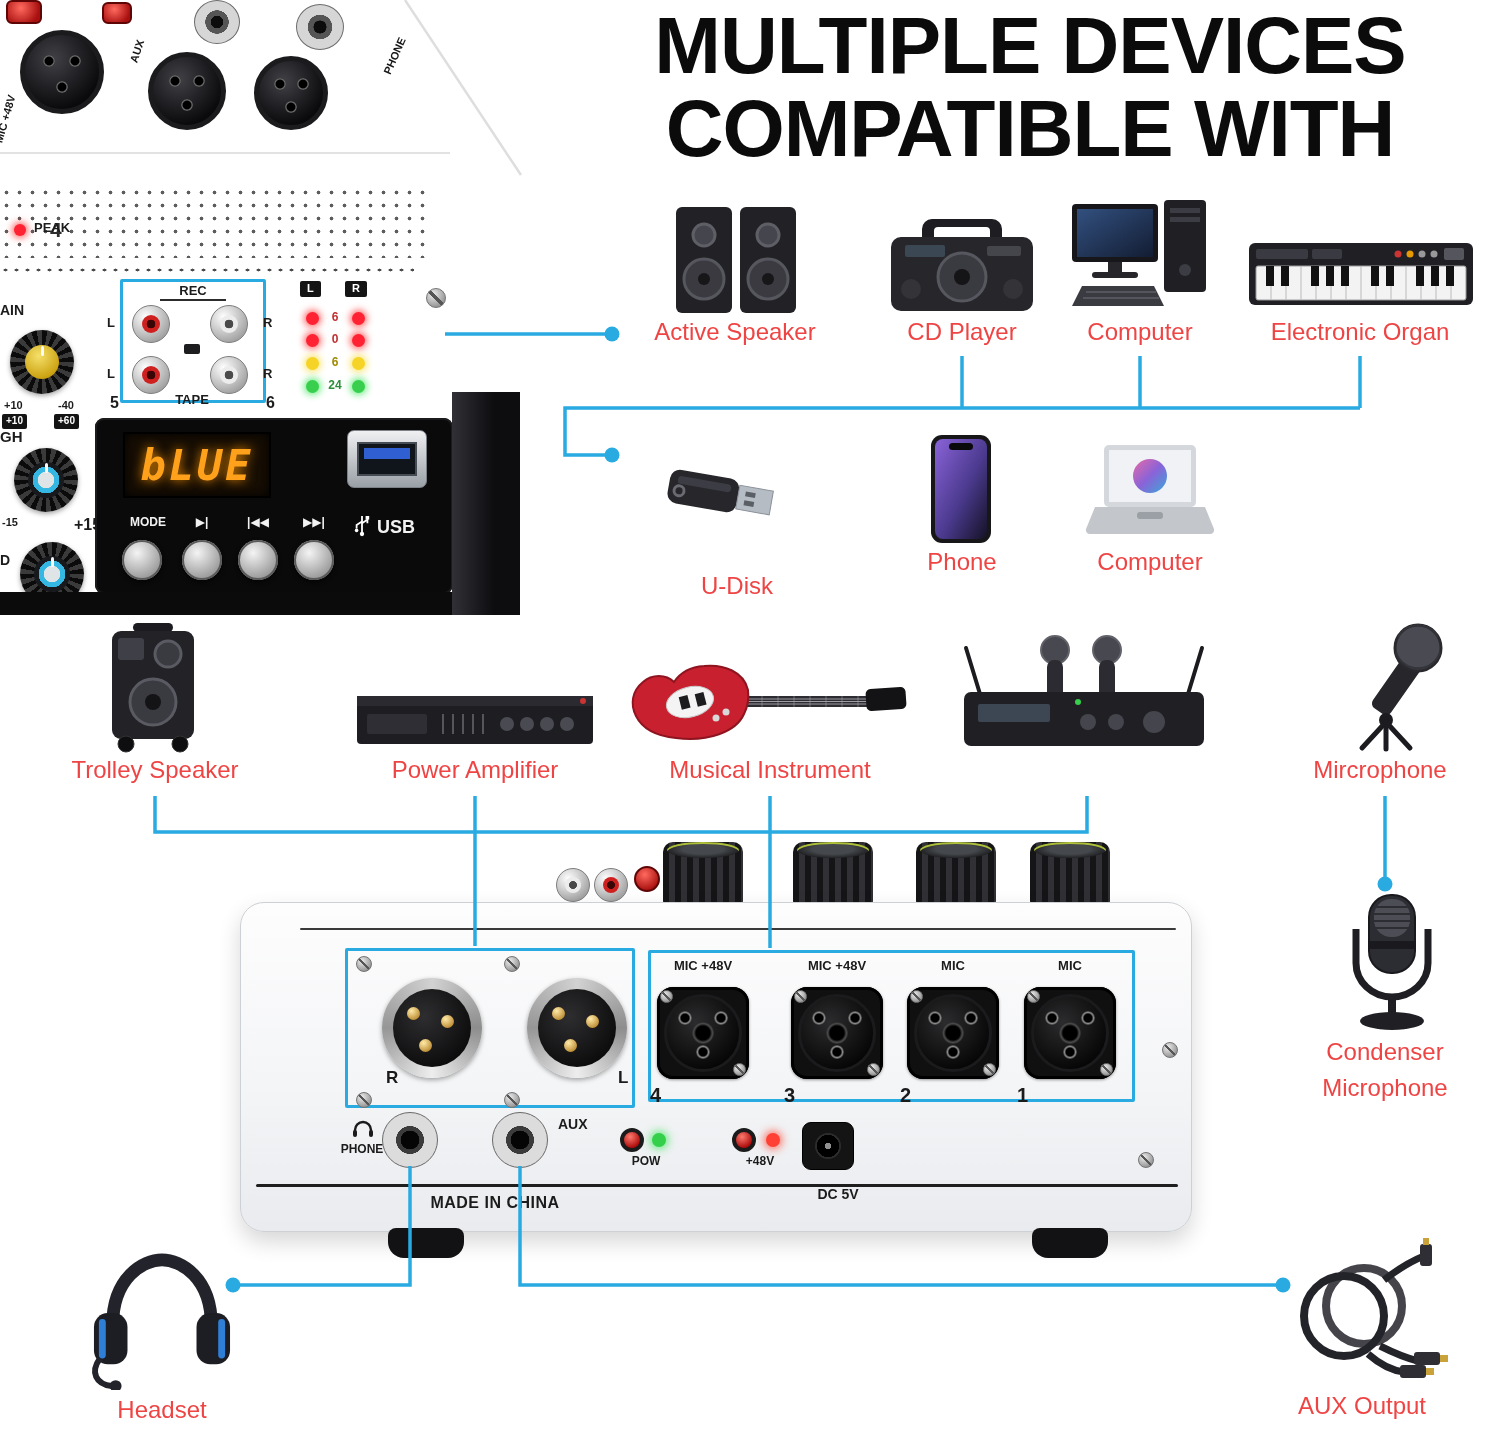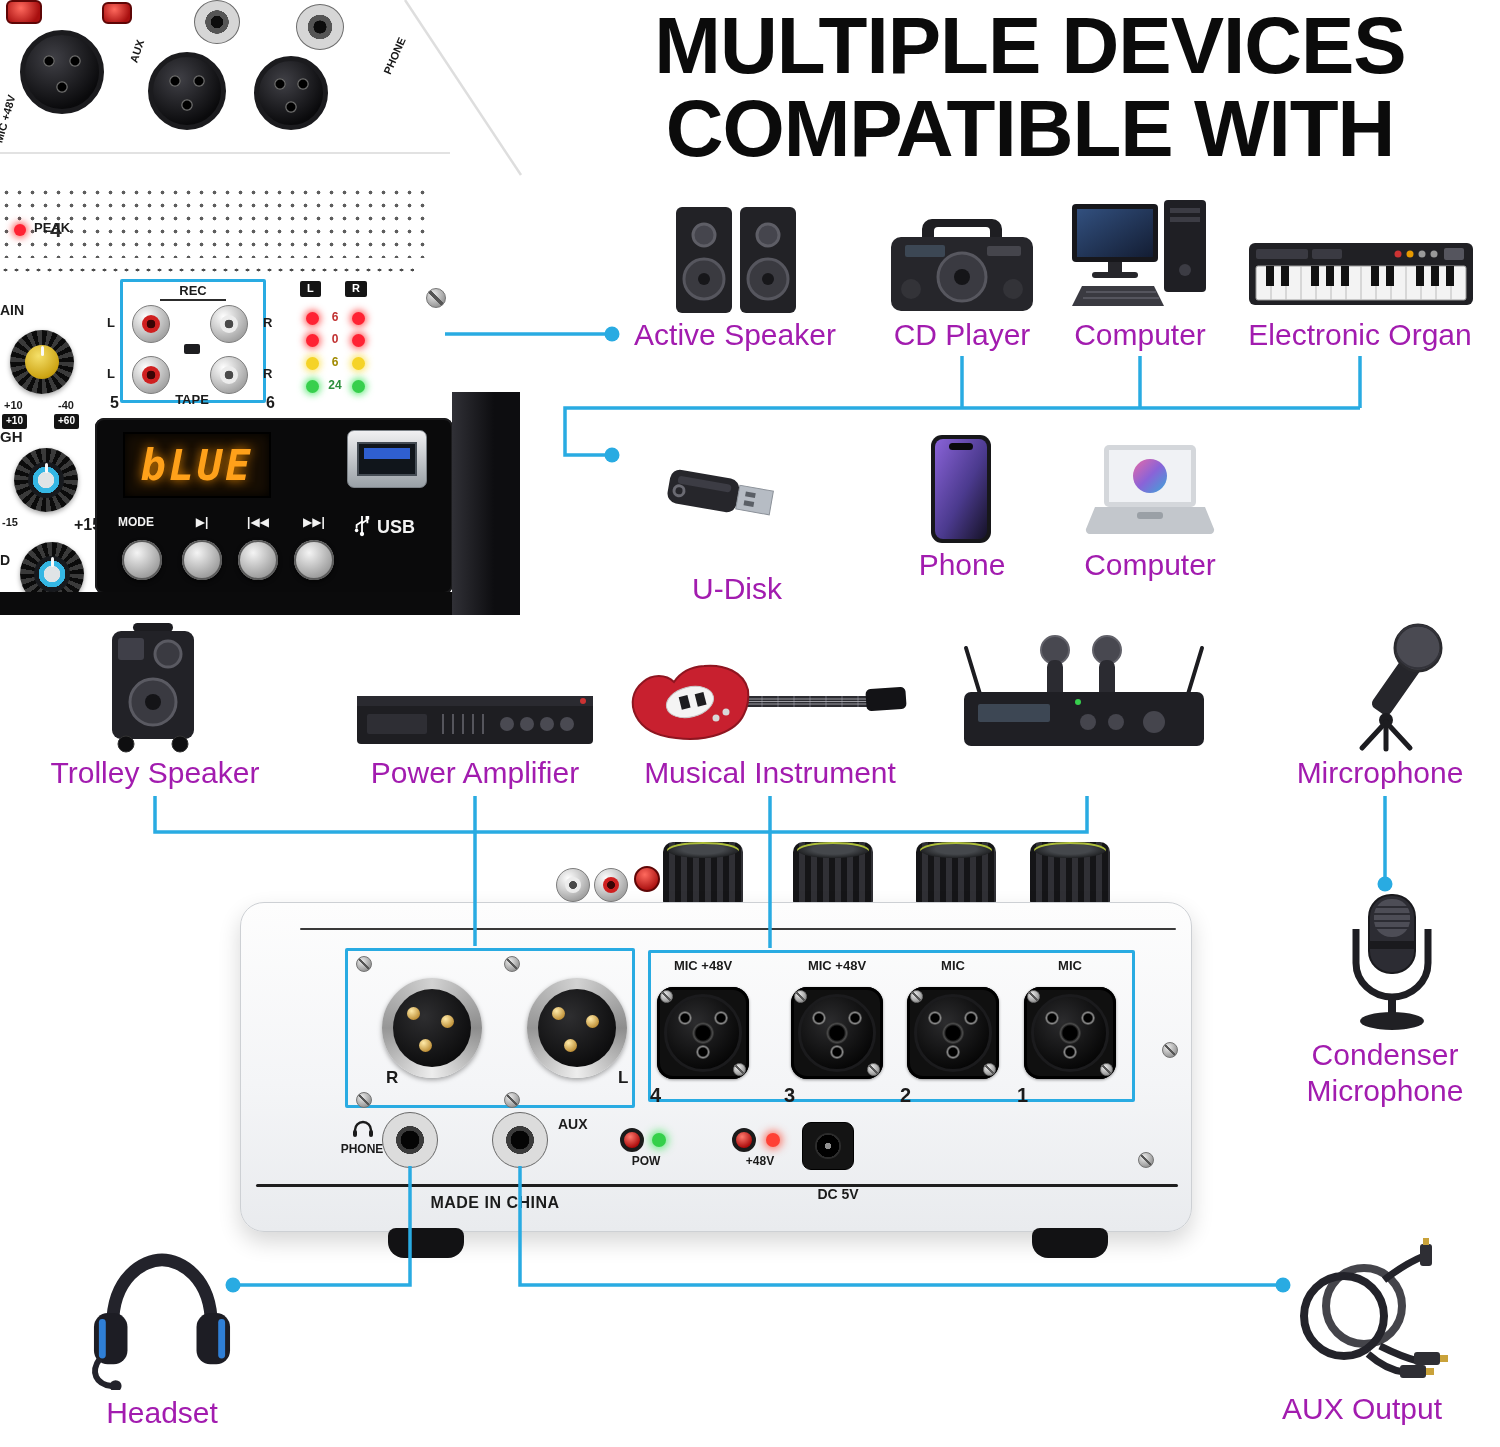--- a/index.html
+++ b/index.html
@@ -2,21 +2,21 @@
 <html><head>
 <meta charset="utf-8">
 <style>
 *{margin:0;padding:0;box-sizing:border-box}
 body{background:#fff;font-family:"Liberation Sans","DejaVu Sans",sans-serif;color:#1c1c1c}
 #canvas{position:relative;width:1500px;height:1447px;background:#fff;overflow:hidden}
 .abs{position:absolute}
 .lab{position:absolute;white-space:nowrap;color:#1c1c1c}
 .dev{position:absolute}
 .dev svg{display:block;width:100%;height:100%}
-.dev-label{position:absolute;transform:translateX(-50%);white-space:nowrap;font-size:30px;color:#a21caf}
+.dev-label{position:absolute;transform:translateX(-50%);white-space:nowrap;font-size:24px;color:#ef4444}
 #title{position:absolute;left:572px;top:4px;width:916px;text-align:center;font-weight:800;font-size:80px;line-height:1.04;color:#0b0b0b;letter-spacing:-1px}
 #connectors{position:absolute;left:0;top:0;z-index:6;pointer-events:none}
 
 #mixer-front{position:absolute;left:0;top:0;width:524px;height:615px;z-index:1}
 .redknob{position:absolute;border-radius:6px;background:radial-gradient(circle at 40% 30%,#ff6a5e,#a80f0f 78%);border:2px solid #5e0606}
 .xlrf{position:absolute;border-radius:50%;background:radial-gradient(circle at 38% 32%,#404046,#0a0a0c 74%);border:5px solid #1b1b1e}
 .xlrf i{position:absolute;width:12px;height:12px;border-radius:50%;background:radial-gradient(circle,#000 45%,#707070 60%,#222 78%)}
 .topjack{position:absolute;border-radius:50%;background:radial-gradient(circle,#0c0c0c 0 20%,#555 21% 38%,#d6d6d6 39% 72%,#8a8a8a 73%);border:1px solid #6c6c6c}
 .rot{position:absolute;font-size:11px;font-weight:bold;color:#161616;transform-origin:left bottom;white-space:nowrap}
 .vents{position:absolute;left:0;top:186px;width:432px;height:72px;background-image:radial-gradient(#4b4b4b 1.6px,transparent 2.2px);background-size:13px 13px;opacity:.9}
@@ -185,21 +185,21 @@
         <g stroke="#fff" stroke-width="2" fill="none">
             <path d="M10 3 V22"></path>
             <path d="M10 9 L4 13 V17"></path>
             <path d="M10 11 L16 7 V11"></path>
           </g>
         <circle cx="10" cy="23" r="2.4" fill="#fff"></circle>
           <circle cx="4" cy="19" r="2" fill="#fff"></circle>
           <rect x="14" y="3" width="4" height="4" fill="#fff"></rect>
       </svg>
       <span class="plab" style="left:282px;top:99px;font-size:18px">USB</span>
-      <span class="plab" style="left:23px;top:97px;width:48px;text-align:left">MODE</span>
+      <span class="plab" style="left:23px;top:97px;width:48px;text-align:right">MODE</span>
       <span class="plab" style="left:83px;top:97px;width:48px;text-align:center">▶|</span>
       <span class="plab" style="left:139px;top:97px;width:48px;text-align:center">|◀◀</span>
       <span class="plab" style="left:195px;top:97px;width:48px;text-align:center">▶▶|</span>
       <div class="pbtn" style="left:27px;top:122px"></div>
       <div class="pbtn" style="left:87px;top:122px"></div>
       <div class="pbtn" style="left:143px;top:122px"></div>
       <div class="pbtn" style="left:199px;top:122px"></div>
     </div>
     <div id="mf-bottom"></div>
     <div id="mf-side"></div>

